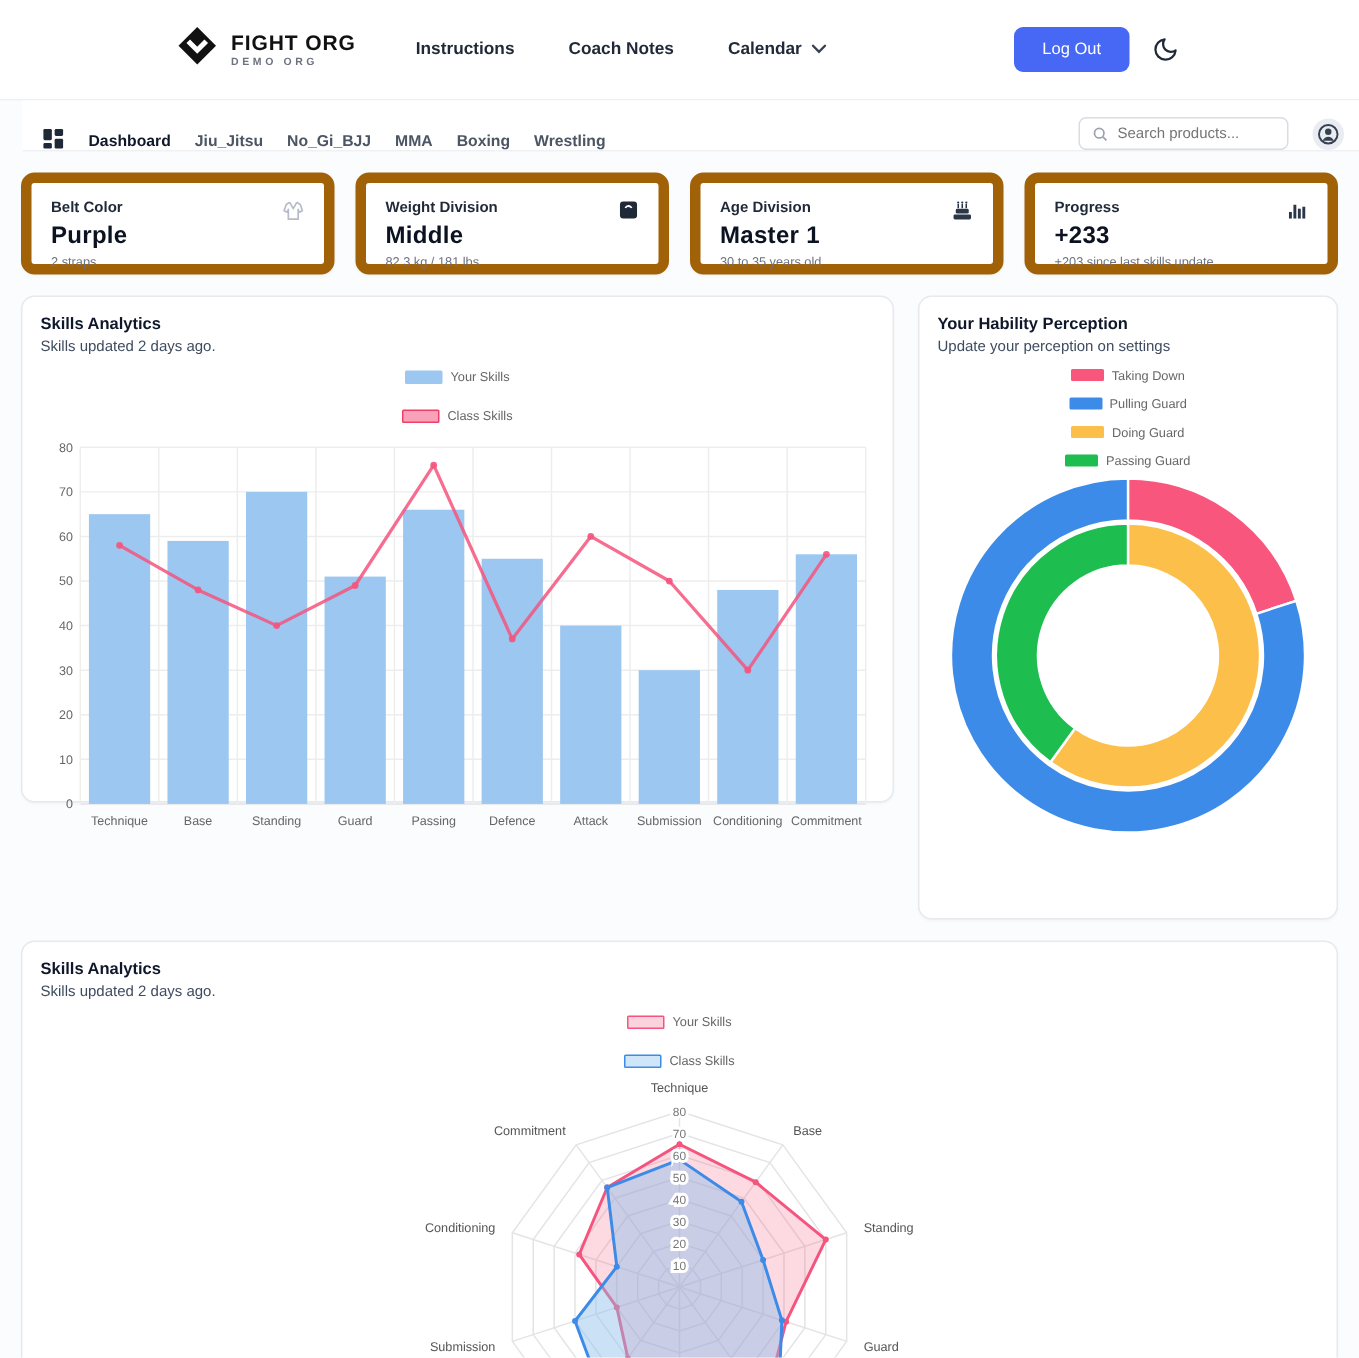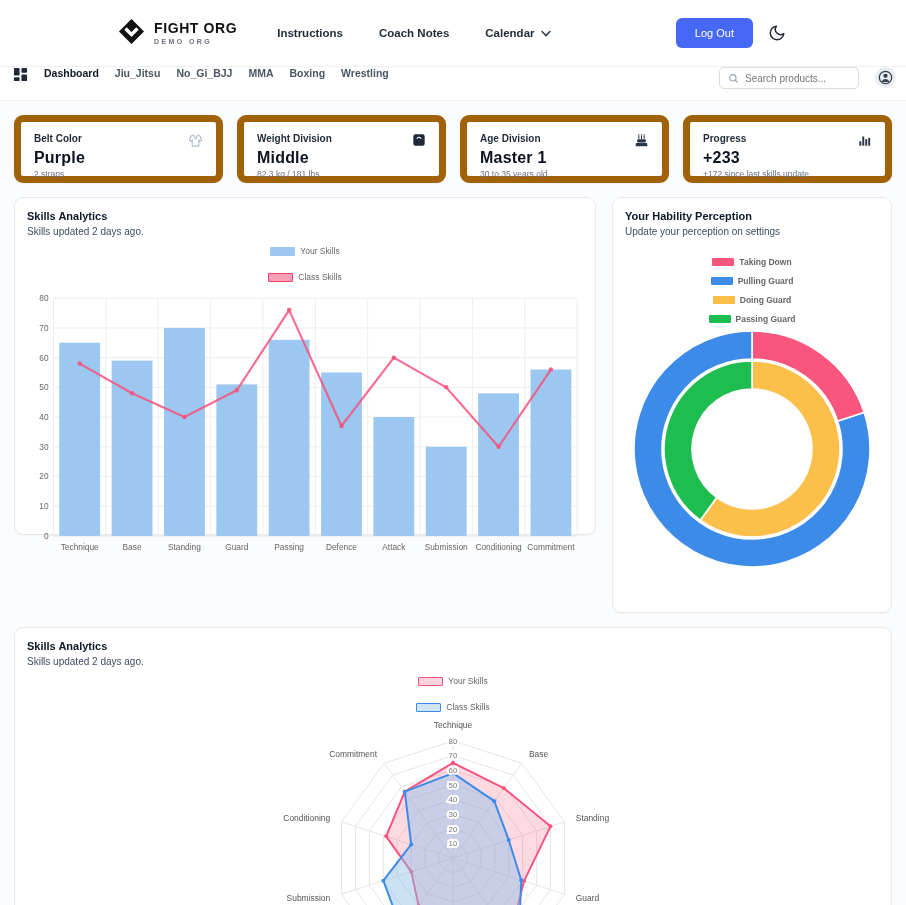--- a/index.html
+++ b/index.html
@@ -20,21 +20,21 @@
   .topnav .nav-link { font-size: 11.5px; font-weight: 600; color: #1f2937; cursor: pointer; display: flex; align-items: center; gap: 6px; }
   .top-right { margin-left: auto; display: flex; align-items: center; gap: 15px; }
   .logout-btn {
     background: #4668f5; color: #fff; border: none; border-radius: 6px;
     padding: 9px 19px; font-size: 11px; font-weight: 400; cursor: pointer;
     font-family: "Liberation Sans", sans-serif;
   }
   
   .subnav {
     height: 34px; background: #fff; border-bottom: 1px solid #eef0f3;
-    display: flex; align-items: flex-start; padding: 0 10px 0 13px; gap: 16px;
+    display: flex; align-items: flex-end; padding: 0 10px 0 13px; gap: 16px; margin-left: 15px;
   }
   .subnav .snav-item { font-size: 10.5px; font-weight: 600; color: #4b5563; cursor: pointer; }
   .subnav .snav-item.active { color: #0f172a; font-weight: 700; }
   .search-box {
     margin-left: auto; width: 140px; height: 22px; border: 1px solid #d8dde4;
     border-radius: 5px; background: #fff; display: flex; align-items: center;
     padding: 0 8px; gap: 6px;
   }
   .search-box input {
     border: none; outline: none; width: 100%; font-size: 10px; color: #374151;
@@ -62,21 +62,21 @@
     box-shadow: 0 1px 2px rgba(16,24,40,.04); padding: 12px;
   }
   .card-title { font-size: 11px; font-weight: 700; color: #0f172a; }
   .card-sub { font-size: 10px; color: #3f4c60; margin-top: 4px; }
   .skills-card { width: 582px; height: 338px; }
   .donut-card { flex: 1; height: 416px; }
   .radar-card { margin: 0 14px; height: 366px; }
   .legend { display: flex; justify-content: center; align-items: center; gap: 16px; margin-top: 9px; flex-direction: column; }
   .legend-item { display: flex; align-items: center; gap: 5px; font-size: 8.5px; color: #666; cursor: pointer; }
   .chip { width: 25px; height: 9px; display: inline-block; border-radius: 1px; }
-  .legend.two-row { flex-wrap: wrap; row-gap: 4px; margin-top: 20px; font-weight: bold; }
+  .legend.two-row { flex-wrap: wrap; row-gap: 4px; margin-top: 8px; }
   .chart-host { display: flex; justify-content: center; }
 </style>
 </head>
 <body>
 
 <header class="topbar">
   <div class="brand">
     <span>
       <svg width="27" height="27" viewBox="0 0 27 27">
           <polygon points="13.5,1 26,13.5 13.5,26 1,13.5" fill="#111"></polygon>
@@ -188,21 +188,21 @@
     <div class="stat-label">Progress</div>
     <span class="stat-icon">
       <svg width="14" height="14" viewBox="0 0 16 16" fill="#2b3648">
           <rect x="1.5" y="9.5" width="2.2" height="5"></rect>
           <rect x="4.9" y="4" width="2.2" height="10.5"></rect>
           <rect x="8.3" y="7" width="2.2" height="7.5"></rect>
           <rect x="11.7" y="5.5" width="2.2" height="9"></rect>
         </svg>
     </span>
     <div class="stat-value">+233</div>
-    <div class="stat-sub">+172 since last skills update</div>
+    <div class="stat-sub">+203 since last skills update</div>
   </div>
 </section>
 
 <section class="charts-row">
   <div class="card skills-card">
     <div class="card-title">Skills Analytics</div>
     <div class="card-sub">Skills updated 2 days ago.</div>
     <div class="legend">
       <span class="legend-item">
         <span class="chip" style="background:#9cc7f0;"></span>

